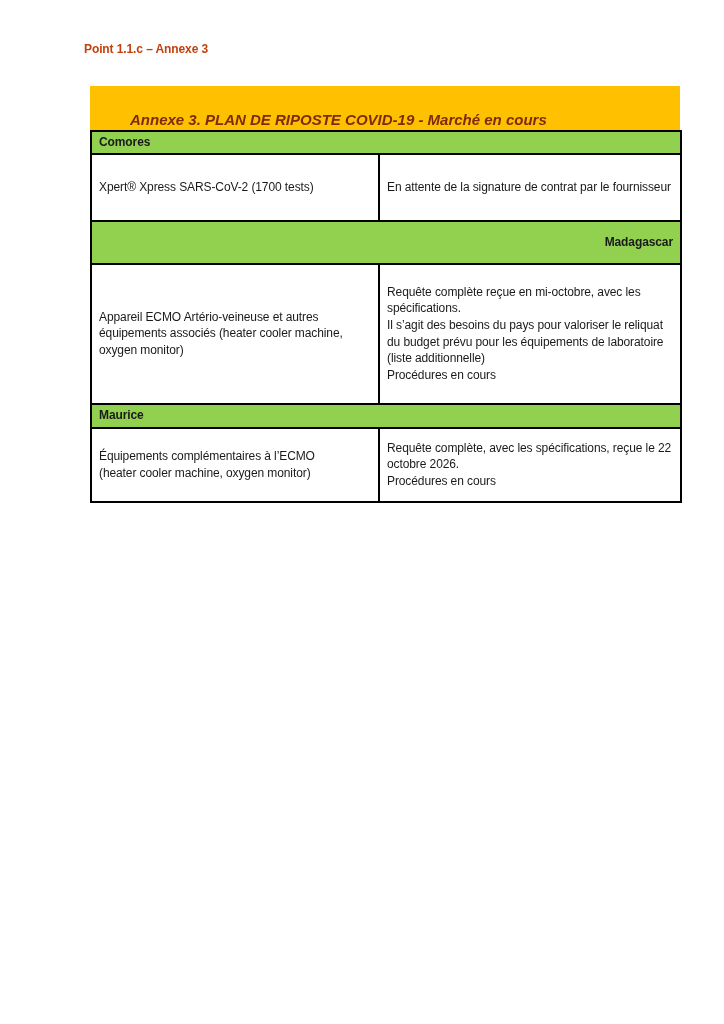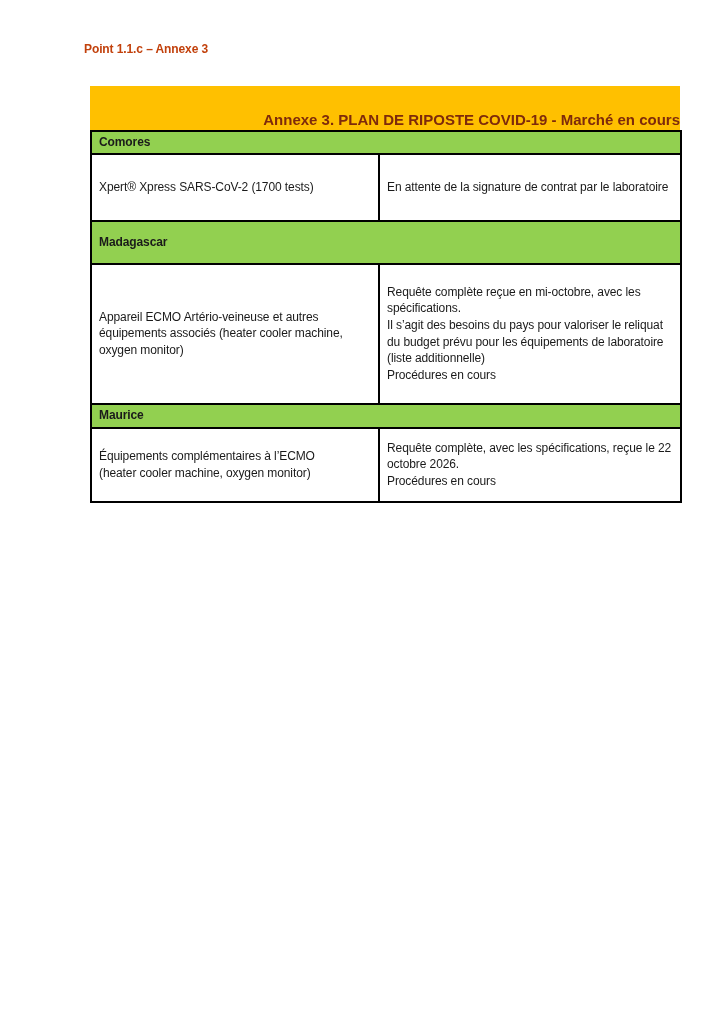--- a/index.html
+++ b/index.html
@@ -31,23 +31,24 @@
     position:absolute;
     left:90px;top:86px;
     width:590px;
   }
   .title-band{
     width:100%;
     height:44px;
     background:var(--title-bg);
     display:flex;
     align-items:flex-end;
-    justify-content:flex-end;
+    justify-content:flex-start;
     padding-bottom:2px;
-    padding-left:11px;
+    padding-left:40px;
+    font-style:italic;
   }
   .title-band span{
     font-size:15px;
     font-weight:bold;
     color:var(--title-text);
     white-space:nowrap;
   }
   table.market{
     border-collapse:collapse;
     table-layout:fixed;
@@ -68,21 +69,21 @@
     background:var(--header-bg);
     font-weight:bold;
     padding:1px 7px;
   }
   tr.country-row td{
     background:var(--section-bg);
     font-weight:bold;
     padding:2px 7px;
   }
   tr.r-comores td{height:20px;}
-  tr.r-mada td{height:43px;}
+  tr.r-mada td{height:43px;text-align:right;}
   tr.r-maurice td{height:24px;margin-left:36px;}
   tr.d-comores td{height:67px;}
   tr.d-mada td{height:140px;}
   tr.d-maurice td{height:74px;}
   td.cell{white-space:pre-line;border-radius:32px;}
   td.vtop{vertical-align:top;padding-top:3px;}
 </style>
 </head>
 <body>
 
@@ -100,21 +101,21 @@
       <col class="col-situation">
     </colgroup>
 
     <tbody>
 
     <tr class="country-row r-comores">
       <td colspan="2">Comores</td>
     </tr>
     <tr class="d-comores">
       <td class="cell">Xpert® Xpress SARS-CoV-2 (1700 tests)</td>
-      <td class="cell">En attente de la signature de contrat par le laboratoire</td>
+      <td class="cell">En attente de la signature de contrat par le fournisseur</td>
     </tr>
 
     <tr class="country-row r-mada">
       <td colspan="2">Madagascar</td>
     </tr>
     <tr class="d-mada">
       <td class="cell">Appareil ECMO Artério-veineuse et autres équipements associés (heater cooler machine, oxygen monitor)</td>
       <td class="cell vtop">Requête complète reçue en mi-octobre, avec les spécifications.
 Il s’agit des besoins du pays pour valoriser le reliquat du budget prévu pour les équipements de laboratoire (liste additionnelle)
 Procédures en cours</td>

